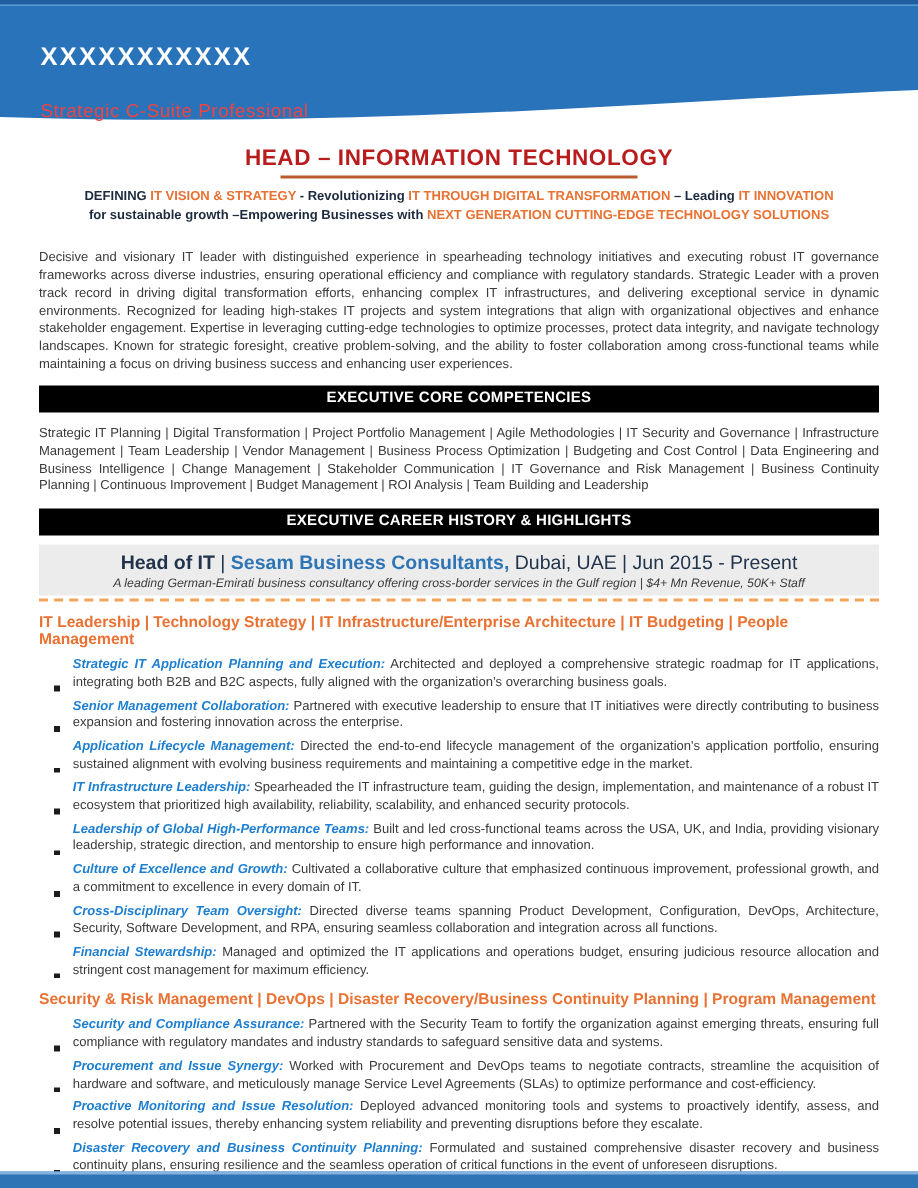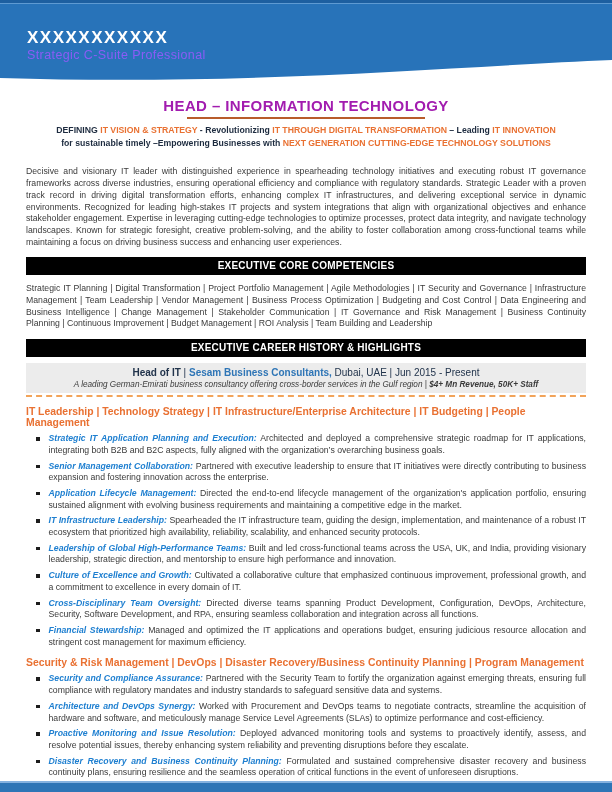--- a/index.html
+++ b/index.html
@@ -6,42 +6,42 @@
   .page {
     position:relative; width:612px; height:792px; margin:0 auto;
     background:#ffffff; overflow:hidden;
     font-family:"Liberation Sans", sans-serif; color:#3d3d3d;
   }
   
   .hero { position:relative; width:612px; height:86px; }
   .hero svg { position:absolute; left:0; top:0; }
   .hero-text { position:absolute; left:27px; top:28px; color:#ffffff; }
   .hero-name { font-size:17px; font-weight:bold; letter-spacing:1.5px; }
-  .hero-sub  { font-size:12.5px; margin-top:0; color:#8b5cf6; letter-spacing:0.4px; }
+  .hero-sub  { font-size:12.5px; margin-top:19px; color:#ef4444; letter-spacing:0.4px; }
   
   .content { padding:0 26px; }
-  .doc-title { margin-top:11px; text-align:center; color:#a21caf; font-weight:bold; font-size:15px; letter-spacing:0.4px; }
+  .doc-title { margin-top:11px; text-align:center; color:#b91c1c; font-weight:bold; font-size:15px; letter-spacing:0.4px; }
   .title-underline { width:238px; height:2px; background:#b85c2b; margin:3px auto 0; }
   .tagline { margin-top:5px; text-align:center; font-weight:bold; font-size:8.7px; line-height:13.2px; color:#1d2b3f; }
   .tagline .orange { color:#e97132; }
   .summary { margin-top:16px; font-size:8.7px; line-height:11.7px; text-align:justify; color:#3a3a3a; }
   .banner { margin-top:9px; background:#000000; color:#ffffff; text-align:center; font-weight:bold; font-size:10px; height:18px; line-height:18px; letter-spacing:0.2px; }
   .competencies { margin-top:8px; font-size:8.7px; line-height:11.7px; text-align:justify; color:#3a3a3a; }
   
   .role-box { margin-top:6px; background:#ececec; text-align:center; padding:4px 6px 4px; }
-  .role-line1 { font-size:10px; color:#22344c; }
+  .role-line1 { font-size:13px; color:#22344c; }
   .role-title { font-weight:bold; }
   .role-company { font-weight:bold; color:#2e75b6; }
   .role-blurb { margin-top:2px; font-size:8.2px; font-style:italic; color:#3a3a3a; }
-  .role-blurb .bb { font-weight:bold; }
+  .role-blurb .bb { font-weight:normal; }
   .dashed-divider { border:none; border-top:2px dashed #f2a45a; margin:2px 0 0; }
   
   .group-heading { margin-top:9px; color:#e97132; font-weight:bold; font-size:10.4px; }
   .bullets { margin-top:5px; }
-  .bullet { display:flex; margin-bottom:4px; font-size:8.7px; line-height:11.7px; }
+  .bullet { display:flex; margin-bottom:4px; font-size:8.7px; line-height:11.7px;align-items:flex-end; }
   .bullet-marker { flex:none; width:3.5px; height:3.5px; background:#1c1c1c; margin:4px 9px 0 10px; }
   .bullet-text { flex:1; text-align:justify; color:#3a3a3a; }
   .bullet-lead { color:#1e7fd0; font-weight:bold; font-style:italic; }
   
   .footer-bar { position:absolute; left:0; bottom:0; width:612px; height:9px; background:#2e75b6; border-top:2px solid #85b2e0; }
 </style>
 </head>
 <body>
 
 <div class="page">
@@ -58,21 +58,21 @@
     </div>
   </div>
 
   <div class="content">
 
     <div class="doc-title">HEAD – INFORMATION TECHNOLOGY</div>
     <div class="title-underline"></div>
 
     <div class="tagline">
       <div><span>DEFINING </span><span class="orange">IT VISION &amp; STRATEGY</span><span> - Revolutionizing </span><span class="orange">IT THROUGH DIGITAL TRANSFORMATION</span><span> – Leading </span><span class="orange">IT INNOVATION</span></div>
-      <div><span>for sustainable timely –Empowering Businesses with </span><span class="orange">NEXT GENERATION CUTTING-EDGE TECHNOLOGY SOLUTIONS</span></div>
+      <div><span>for sustainable growth –Empowering Businesses with </span><span class="orange">NEXT GENERATION CUTTING-EDGE TECHNOLOGY SOLUTIONS</span></div>
     </div>
 
     <div class="summary">Decisive and visionary IT leader with distinguished experience in spearheading technology initiatives and executing robust IT governance frameworks across diverse industries, ensuring operational efficiency and compliance with regulatory standards. Strategic Leader with a proven track record in driving digital transformation efforts, enhancing complex IT infrastructures, and delivering exceptional service in dynamic environments. Recognized for leading high-stakes IT projects and system integrations that align with organizational objectives and enhance stakeholder engagement. Expertise in leveraging cutting-edge technologies to optimize processes, protect data integrity, and navigate technology landscapes. Known for strategic foresight, creative problem-solving, and the ability to foster collaboration among cross-functional teams while maintaining a focus on driving business success and enhancing user experiences.</div>
 
     <div class="banner">EXECUTIVE CORE COMPETENCIES</div>
     <div class="competencies">Strategic IT Planning | Digital Transformation | Project Portfolio Management | Agile Methodologies | IT Security and Governance | Infrastructure Management | Team Leadership | Vendor Management | Business Process Optimization | Budgeting and Cost Control | Data Engineering and Business Intelligence | Change Management | Stakeholder Communication | IT Governance and Risk Management | Business Continuity Planning | Continuous Improvement | Budget Management | ROI Analysis | Team Building and Leadership</div>
 
     <div class="banner">EXECUTIVE CAREER HISTORY &amp; HIGHLIGHTS</div>
 
     <div class="role-box">
@@ -118,21 +118,21 @@
     </div>
 
     <div class="group-heading">Security &amp; Risk Management | DevOps | Disaster Recovery/Business Continuity Planning | Program Management</div>
     <div class="bullets">
       <div class="bullet">
           <span class="bullet-marker"></span>
           <span class="bullet-text"><span class="bullet-lead">Security and Compliance Assurance:</span><span> Partnered with the Security Team to fortify the organization against emerging threats, ensuring full compliance with regulatory mandates and industry standards to safeguard sensitive data and systems.</span></span>
         </div>
       <div class="bullet">
           <span class="bullet-marker"></span>
-          <span class="bullet-text"><span class="bullet-lead">Architecture and DevOps Synergy:</span><span> Worked with Procurement and DevOps teams to negotiate contracts, streamline the acquisition of hardware and software, and meticulously manage Service Level Agreements (SLAs) to optimize performance and cost-efficiency.</span></span>
+          <span class="bullet-text"><span class="bullet-lead">Procurement and Issue Synergy:</span><span> Worked with Procurement and DevOps teams to negotiate contracts, streamline the acquisition of hardware and software, and meticulously manage Service Level Agreements (SLAs) to optimize performance and cost-efficiency.</span></span>
         </div>
       <div class="bullet">
           <span class="bullet-marker"></span>
           <span class="bullet-text"><span class="bullet-lead">Proactive Monitoring and Issue Resolution:</span><span> Deployed advanced monitoring tools and systems to proactively identify, assess, and resolve potential issues, thereby enhancing system reliability and preventing disruptions before they escalate.</span></span>
         </div>
       <div class="bullet">
           <span class="bullet-marker"></span>
           <span class="bullet-text"><span class="bullet-lead">Disaster Recovery and Business Continuity Planning:</span><span> Formulated and sustained comprehensive disaster recovery and business continuity plans, ensuring resilience and the seamless operation of critical functions in the event of unforeseen disruptions.</span></span>
         </div>
       <div class="bullet">

